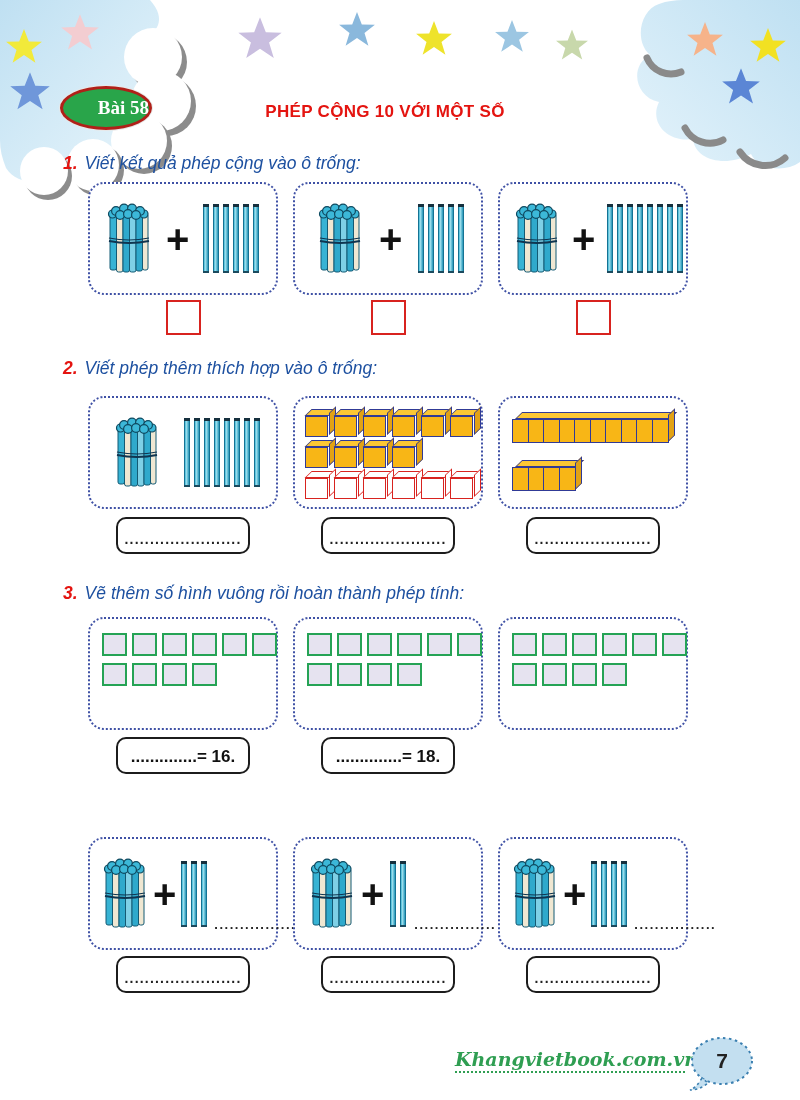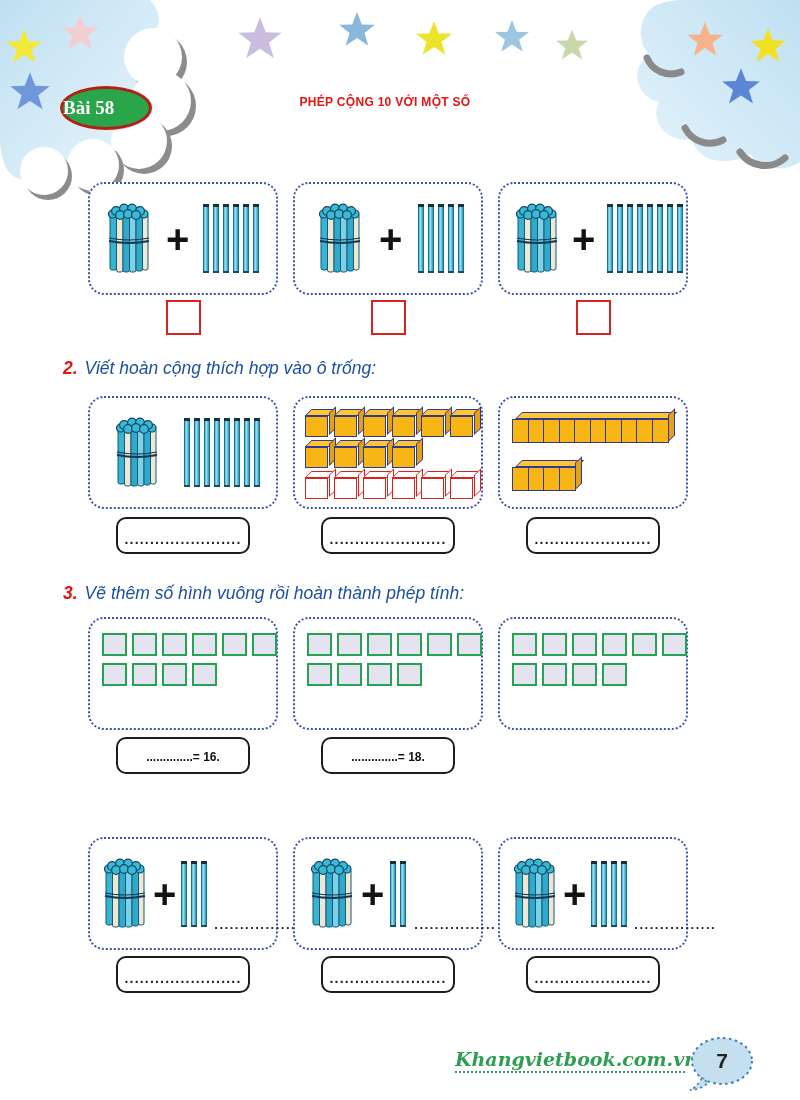--- a/index.html
+++ b/index.html
@@ -5,25 +5,25 @@
   html,body{margin:0;padding:0;}
   body{font-family:"Liberation Sans",sans-serif;background:#fff;}
   .page{position:relative;width:800px;height:1100px;background:#fff;overflow:hidden;}
 
   
   .cloud-svg{position:absolute;pointer-events:none;}
   .star{position:absolute;}
 
   
   .badge{position:absolute;left:60px;top:86px;width:86px;height:38px;background:#29a54a;
-         border:3.5px solid #b02019;border-radius:50%;display:flex;align-items:center;justify-content:flex-start;
+         border:3.5px solid #b02019;border-radius:50%;display:flex;align-items:center;justify-content:flex-end;
          box-shadow:0 0 0 1px #e8e8e8;}
   .badge span{color:#fff;font-family:"Liberation Serif",serif;font-weight:bold;font-size:19px;}
-  .title{position:absolute;left:200px;top:95px;width:370px;text-align:center;
-         color:#e41410;font-weight:bold;font-size:12px;letter-spacing:.3px;}
+  .title{position:absolute;left:200px;top:102px;width:370px;text-align:center;
+         color:#e41410;font-weight:bold;font-size:17px;letter-spacing:.3px;}
 
   
   .ex-head{position:absolute;left:63px;font-style:italic;font-size:17.5px;white-space:nowrap;}
   .ex-num{color:#e41410;font-weight:bold;margin-right:7px;}
   .ex-prompt{color:#1d50a0;}
 
   
   .row3{position:absolute;left:88px;width:620px;display:flex;gap:15px;}
   .col{width:190px;flex:0 0 190px;display:flex;justify-content:center;}
   .itembox{width:190px;height:113px;border:2px dotted #3f51a5;border-radius:16px;box-sizing:border-box;
@@ -70,21 +70,21 @@
   
   .sq-rows{display:flex;flex-direction:column;gap:7px;padding:14px 0 0 12px;align-self:flex-start;}
   .sq-row{display:flex;gap:5px;}
   .gsq{display:block;width:25px;height:23px;box-sizing:border-box;border:2px solid #25a355;background:#e6e3f0;}
 
   
   .red-square{width:31px;height:31px;border:2.5px solid #d8231f;background:#fff;}
   .ans-box{width:134px;height:37px;border:2px solid #1c1c1c;border-radius:10px;background:#fff;
            display:flex;align-items:center;justify-content:center;box-sizing:border-box;}
   .ans-dots{font-size:14px;font-weight:bold;color:#222;letter-spacing:1.2px;margin-top:6px;white-space:nowrap;}
-  .ans-eq{font-size:12px;font-weight:600;color:#111;white-space:nowrap;margin-top:3px;}
+  .ans-eq{font-size:17px;font-weight:600;color:#111;white-space:nowrap;margin-top:3px;}
 
   
   .site{position:absolute;left:455px;top:1048px;width:230px;text-align:center;
         font-family:"DejaVu Serif",serif;font-style:italic;font-weight:bold;font-size:19px;color:#2f9e52;
         border-bottom:2px dotted #2f9e52;padding-bottom:1px;}
   .page-bubble{position:absolute;left:684px;top:1034px;}
 </style>
 </head>
 <body>
 
@@ -188,20 +188,23 @@
     </svg>
   <svg class="star" style="left:721px;top:68px" width="40" height="38" viewBox="0 0 34 32">
       <use href="#starsym" fill="#5b86d5"></use>
     </svg>
 
   <div class="badge">
     <span>Bài 58</span>
   </div>
   <div class="title">PHÉP CỘNG 10 VỚI MỘT SỐ</div>
 
+  <div class="ex-head" style="top:153px">
+    <span class="ex-num">1.</span><span class="ex-prompt">Viết kết quả phép cộng vào ô trống:</span>
+  </div>
   <div class="row3" style="top:182px">
     <div class="itembox" style="padding-left:16px;gap:10px">
       <svg class="bundle">
           <use href="#bundle"></use>
         </svg>
       <span class="plus">+</span>
       <span class="sticks">
           <span class="stick"></span>
           <span class="stick"></span>
           <span class="stick"></span>
@@ -246,21 +249,21 @@
       </div>
     <div class="col">
         <div class="red-square"></div>
       </div>
     <div class="col">
         <div class="red-square"></div>
       </div>
   </div>
 
   <div class="ex-head" style="top:358px">
-    <span class="ex-num">2.</span><span class="ex-prompt">Viết hoàn cộng thích hợp vào ô trống:</span>
+    <span class="ex-num">2.</span><span class="ex-prompt">Viết phép thêm thích hợp vào ô trống:</span>
   </div>
   <div class="row3" style="top:396px">
     <div class="itembox" style="padding-left:24px;gap:24px">
       <svg class="bundle">
           <use href="#bundle"></use>
         </svg>
       <span class="sticks">
           <span class="stick"></span>
           <span class="stick"></span>
           <span class="stick"></span>

